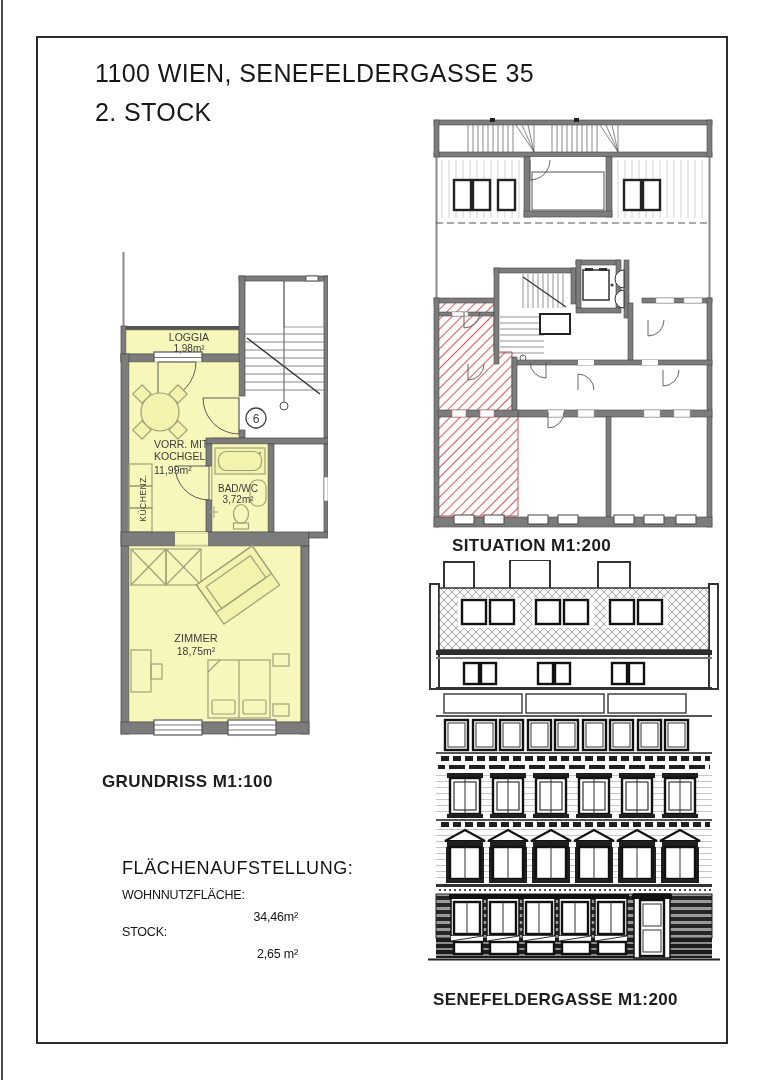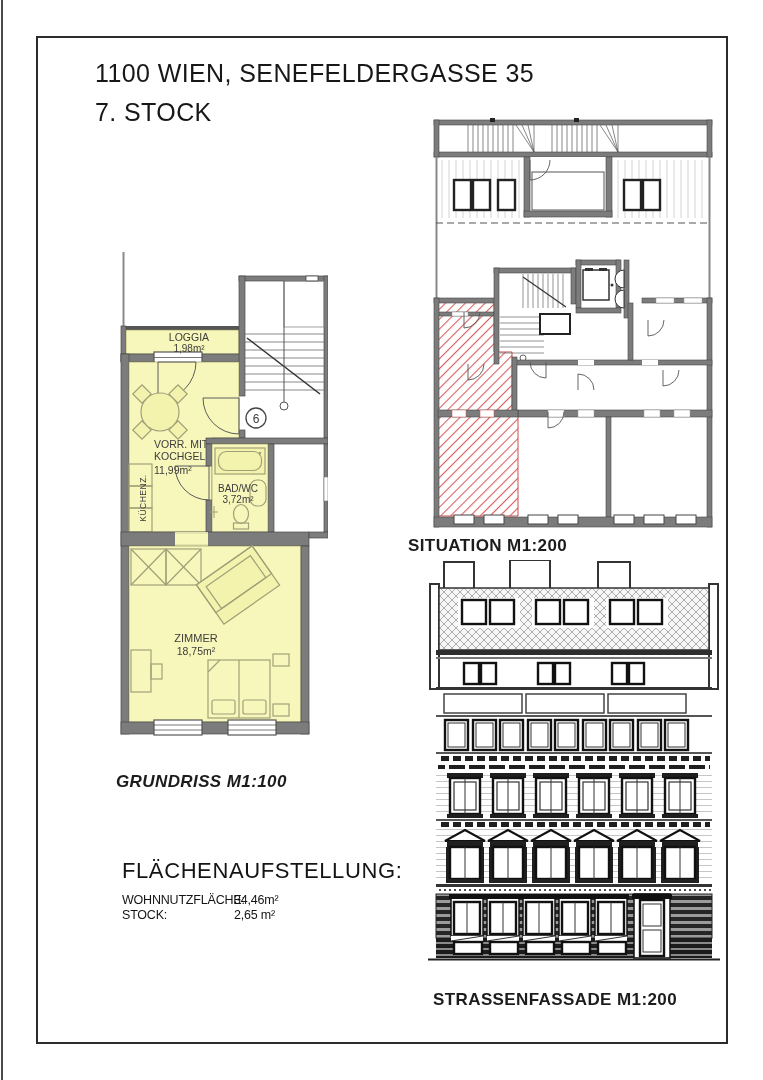--- a/index.html
+++ b/index.html
@@ -3,29 +3,29 @@
 <meta charset="utf-8">
 <style>
   html,body{margin:0;padding:0;background:#e8e8e8;}
   .page{position:relative;width:763px;height:1080px;background:#ffffff;overflow:hidden;
         font-family:"Liberation Sans", sans-serif;color:#1a1a1a;}
   .scan-edge{position:absolute;left:1px;top:0;width:2px;height:1080px;background:#4a4a4a;}
   .frame{position:absolute;left:36px;top:36px;width:688px;height:1004px;border:2px solid #2b2b2b;}
   .title-block{position:absolute;left:95px;top:54px;font-size:25px;line-height:39px;
                letter-spacing:0.4px;color:#171717;white-space:nowrap;}
   .caption{position:absolute;font-size:17px;font-weight:bold;letter-spacing:0.4px;color:#1c1c1c;white-space:nowrap;}
-  .caption-grundriss{left:116px;top:772px;font-style:italic;}
-  .caption-situation{left:408px;top:536px;}
+  .caption-grundriss{left:102px;top:772px;}
+  .caption-situation{left:452px;top:536px;}
   .caption-facade{left:433px;top:990px;}
   .area-block{position:absolute;left:122px;top:858px;}
-  .area-heading{font-size:22px;letter-spacing:0.6px;color:#141414;}
+  .area-heading{font-size:18px;letter-spacing:0.6px;color:#141414;}
   .area-rows{margin-top:9px;}
   .area-row{display:flex;font-size:12.5px;line-height:15px;letter-spacing:-0.2px;color:#141414;}
   .area-row .lbl{width:112px;}
-  .area-row .val{width:64px;text-align:left;}
+  .area-row .val{width:64px;text-align:right;margin-top:22px;}
   svg{position:absolute;}
   svg text{font-family:"Liberation Sans", sans-serif;fill:#3c3c3c;}
   .grundriss{left:96px;top:252px;}
   .situation{left:428px;top:112px;}
   .facade{left:428px;top:560px;}
   .wall{fill:#7c7c7c;stroke:#4a4a4a;stroke-width:0.7;}
   .wallthin{fill:#555555;}
   .room{fill:#f7f7bb;stroke:#8a8a5a;stroke-width:0.6;}
   .furn{fill:none;stroke:#a0a078;stroke-width:1.2;}
   .furnf{fill:#f3f3ae;stroke:#a0a078;stroke-width:1.2;}
@@ -39,21 +39,21 @@
 </style>
 </head>
 <body>
 
 <div class="page">
   <div class="scan-edge"></div>
   <div class="frame"></div>
 
   <div class="title-block">
     <div>1100 WIEN, SENEFELDERGASSE 35</div>
-    <div>7. STOCK</div>
+    <div>2. STOCK</div>
   </div>
 
   <svg class="grundriss" width="232" height="510" viewBox="0 0 232 510">
 
     <line x1="27.5" y1="0" x2="27.5" y2="74" stroke="#8a8a8a" stroke-width="2"></line>
 
     <g>
       <rect class="wallthin" x="25" y="74" width="120" height="4"></rect>
       <rect class="wall" x="25" y="74" width="5" height="36"></rect>
       <rect class="room" x="30" y="78" width="113" height="24"></rect>
@@ -657,21 +657,21 @@
 
     <g>
       <rect x="206" y="334" width="36" height="64" fill="#fff" stroke="#111" stroke-width="1.5"></rect>
       <rect x="204" y="334" width="40" height="5" fill="#111"></rect>
       <rect x="212" y="340" width="24" height="56" class="fwin" stroke-width="2"></rect>
       <rect x="215" y="344" width="18" height="22" fill="none" stroke="#333" stroke-width="1"></rect>
       <rect x="215" y="370" width="18" height="22" fill="none" stroke="#333" stroke-width="1"></rect>
     </g>
     <line x1="0" y1="399.5" x2="292" y2="399.5" stroke="#222" stroke-width="2"></line>
   </svg>
-  <div class="caption caption-facade">STRASSENFASSADE M1:200</div>
+  <div class="caption caption-facade">SENEFELDERGASSE M1:200</div>
 
   <div class="area-block">
     <div class="area-heading">FLÄCHENAUFSTELLUNG:</div>
     <div class="area-rows">
       <div class="area-row">
         <span class="lbl">WOHNNUTZFLÄCHE:</span>
         <span class="val">34,46m²</span>
       </div>
       <div class="area-row">
         <span class="lbl">STOCK:</span>

